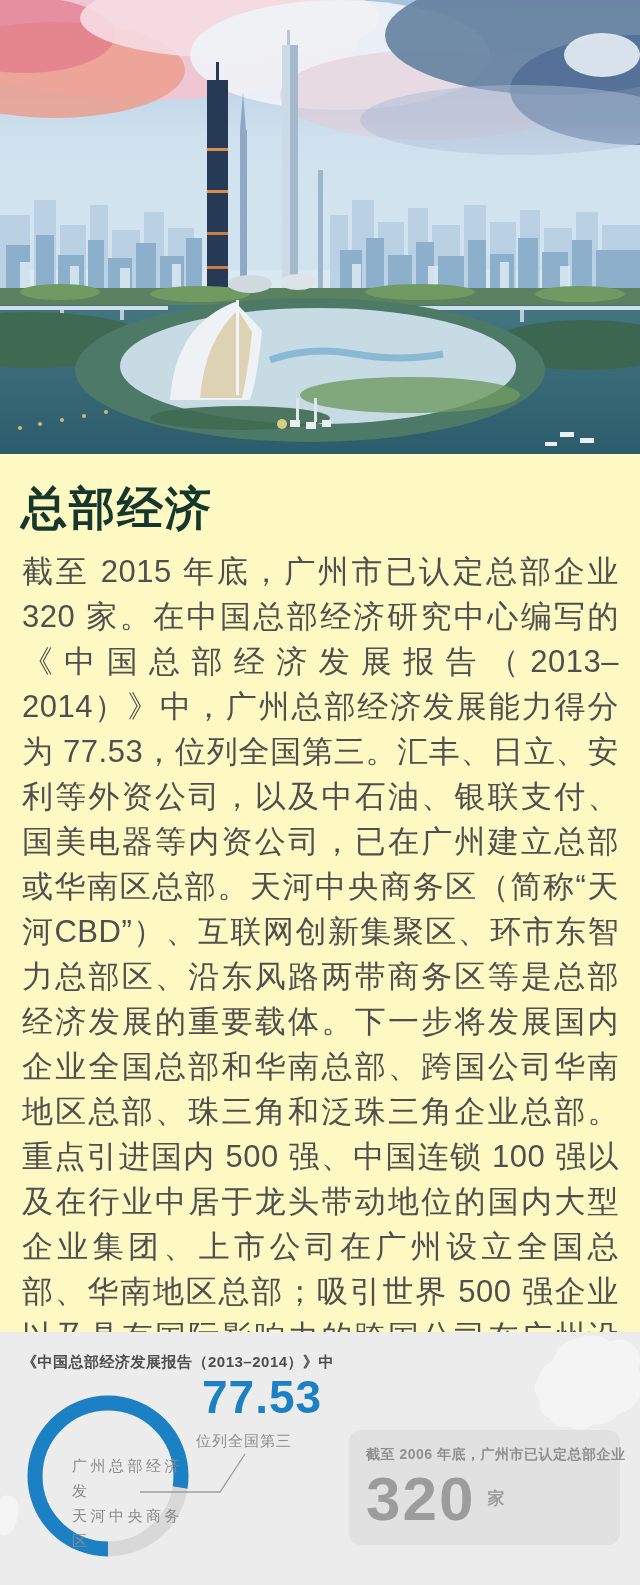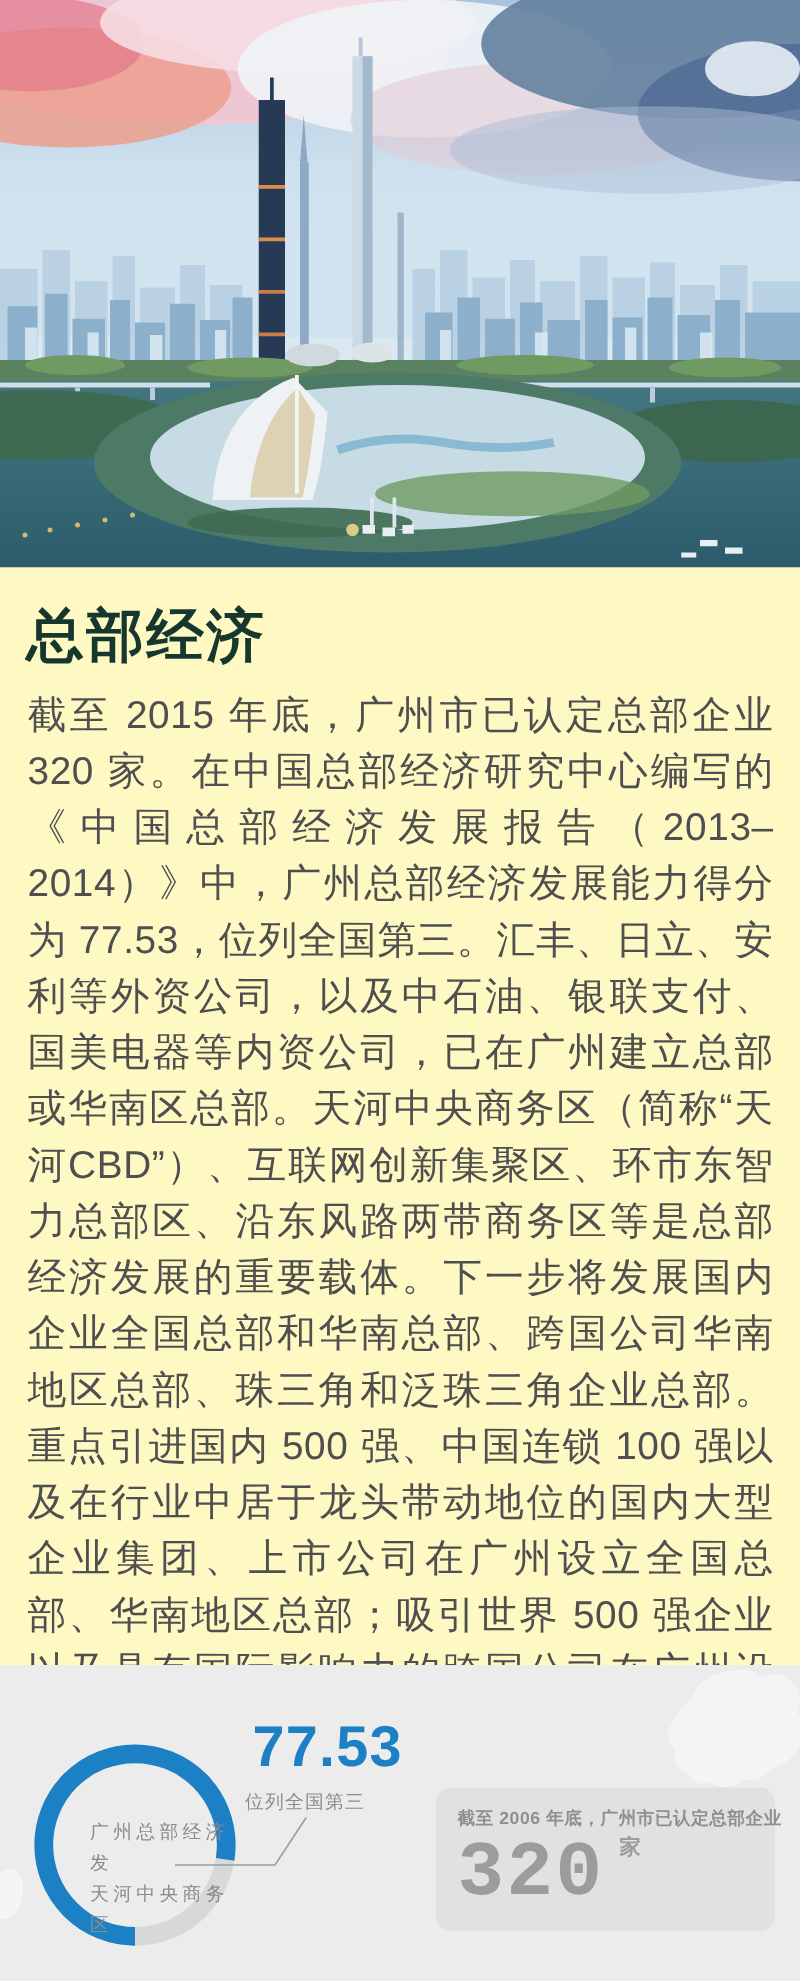--- a/index.html
+++ b/index.html
@@ -42,21 +42,21 @@
   .score-rank{
     position:absolute;left:196px;top:100px;
     font-size:15px;color:#8c8c8c;letter-spacing:1px;
   }
   .leader{position:absolute;left:135px;top:112px;width:120px;height:50px;}
   .stat-box{
     position:absolute;left:349px;top:98px;width:271px;height:115px;
     background:#e1e1e1;border-radius:12px;box-sizing:border-box;padding:16px 17px 0 17px;
   }
   .stat-caption{font-size:14px;font-weight:bold;color:#8f8f8f;letter-spacing:0.5px;white-space:nowrap;}
-  .stat-row{display:flex;align-items:flex-start;margin-top:2px;font-family:Liberation Mono, monospace;}
+  .stat-row{display:flex;align-items:center;margin-top:2px;}
   .stat-value{font-size:62px;font-weight:bold;color:#9c9c9c;line-height:1.05;letter-spacing:2px;}
   .stat-unit{font-size:17px;font-weight:bold;color:#9c9c9c;margin-left:12px;}
 </style>
 </head>
 <body>
 
 <div class="page">
 
   <div class="hero">
     <svg width="640" height="454" viewBox="0 0 640 454">
@@ -212,20 +212,21 @@
 
   <h1 class="title" style="margin:0;">总部经济</h1>
   <div class="body-text">截至 2015 年底，广州市已认定总部企业 320 家。在中国总部经济研究中心编写的《中国总部经济发展报告（2013–2014）》中，广州总部经济发展能力得分为 77.53，位列全国第三。汇丰、日立、安利等外资公司，以及中石油、银联支付、国美电器等内资公司，已在广州建立总部或华南区总部。天河中央商务区（简称“天河CBD”）、互联网创新集聚区、环市东智力总部区、沿东风路两带商务区等是总部经济发展的重要载体。下一步将发展国内企业全国总部和华南总部、跨国公司华南地区总部、珠三角和泛珠三角企业总部。重点引进国内 500 强、中国连锁 100 强以及在行业中居于龙头带动地位的国内大型企业集团、上市公司在广州设立全国总部、华南地区总部；吸引世界 500 强企业以及具有国际影响力的跨国公司在广州设立子公司或分支机构。</div>
 
   <div class="footer">
     <svg class="wm-map" viewBox="0 0 150 108">
       <path d="M55 30 Q60 12 80 8 Q102 2 112 12 Q124 6 134 14 Q146 24 140 40 Q150 52 142 66 Q136 80 120 84 Q112 96 96 94 Q84 104 70 96 Q58 100 52 88 Q40 84 42 70 Q32 60 40 48 Q44 36 55 30 Z"></path>
     </svg>
     <div class="wm-left"></div>
 
+    <div class="report-caption">《中国总部经济发展报告（2013–2014）》中</div>
 
     <div class="donut-wrap">
       <svg width="162" height="162" viewBox="0 0 162 162">
         <circle cx="81" cy="81" r="73" fill="none" stroke="#d8d8d8" stroke-width="15"></circle>
         <circle id="donut-value-arc" cx="81" cy="81" r="73" fill="none" stroke="#1b80c4" stroke-width="15" pathLength="100" transform="rotate(90 81 81)" stroke-dasharray="77.53 22.47"></circle>
         <circle cx="81" cy="81" r="65" fill="#ececec" opacity="0"></circle>
       </svg>
       <div class="donut-label">
         <div>广州总部经济发</div>
         <div>天河中央商务区</div>

